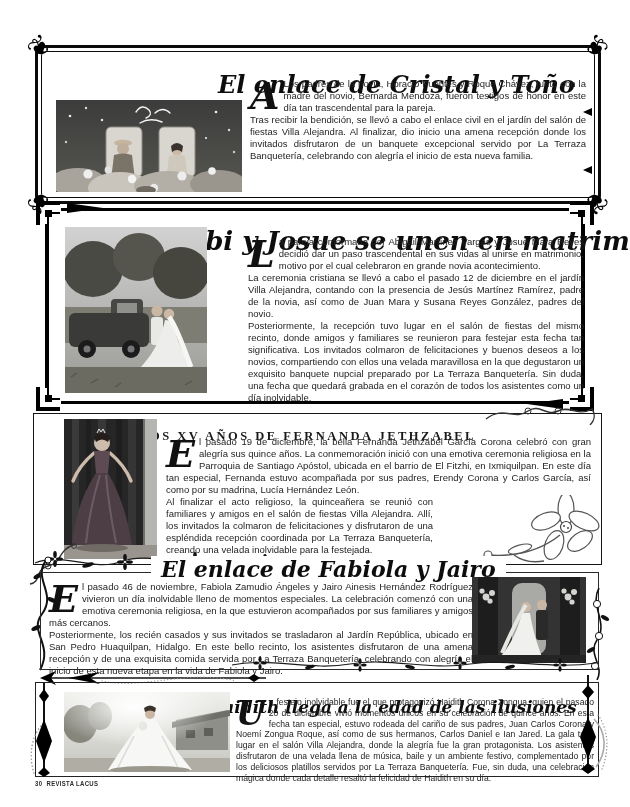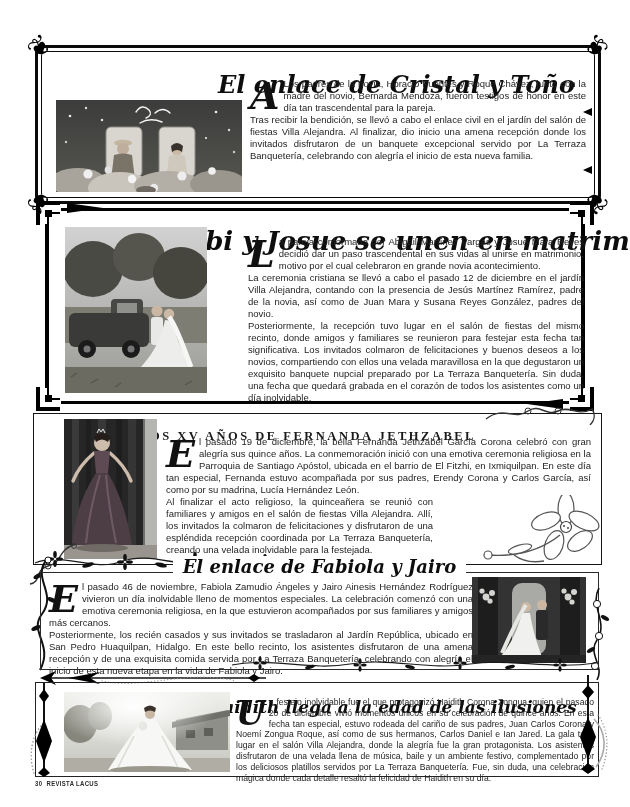--- a/index.html
+++ b/index.html
@@ -291,21 +291,21 @@
       <path d="M20,2 C2,22 30,36 14,58 C0,76 26,88 12,114" stroke="#111" stroke-width="2" fill="none"></path>
       <ellipse cx="10" cy="20" rx="5" ry="2.2" transform="rotate(-30 10 20)" fill="#111"></ellipse>
       <ellipse cx="24" cy="44" rx="5" ry="2.2" transform="rotate(25 24 44)" fill="#111"></ellipse>
       <ellipse cx="8" cy="72" rx="5" ry="2.2" transform="rotate(-25 8 72)" fill="#111"></ellipse>
       <circle cx="20" cy="4" r="3" fill="#fff" stroke="#111" stroke-width="1"></circle>
     </svg>
   </span>
 
   <section class="abs art4">
     <div class="title-wrap">
-      <span class="script-title" style="font-size:18px;">El enlace de Fabiola y Jairo</span>
+      <span class="script-title" style="font-size:22px;">El enlace de Fabiola y Jairo</span>
     </div>
 
     <div class="photo" style="right:12px; top:4px; width:114px; height:86px;">
       <svg viewBox="0 0 114 86" preserveAspectRatio="none" aria-hidden="true">
         <rect width="114" height="86" fill="#333"></rect>
         <rect x="40" y="6" width="34" height="72" rx="10" fill="#a9a9a6"></rect>
         <rect x="6" y="0" width="20" height="86" fill="#1d1d1d"></rect>
         <rect x="88" y="0" width="20" height="86" fill="#1d1d1d"></rect>
         <g fill="#d4d4d0">
           <circle cx="14" cy="20" r="3.4"></circle>

